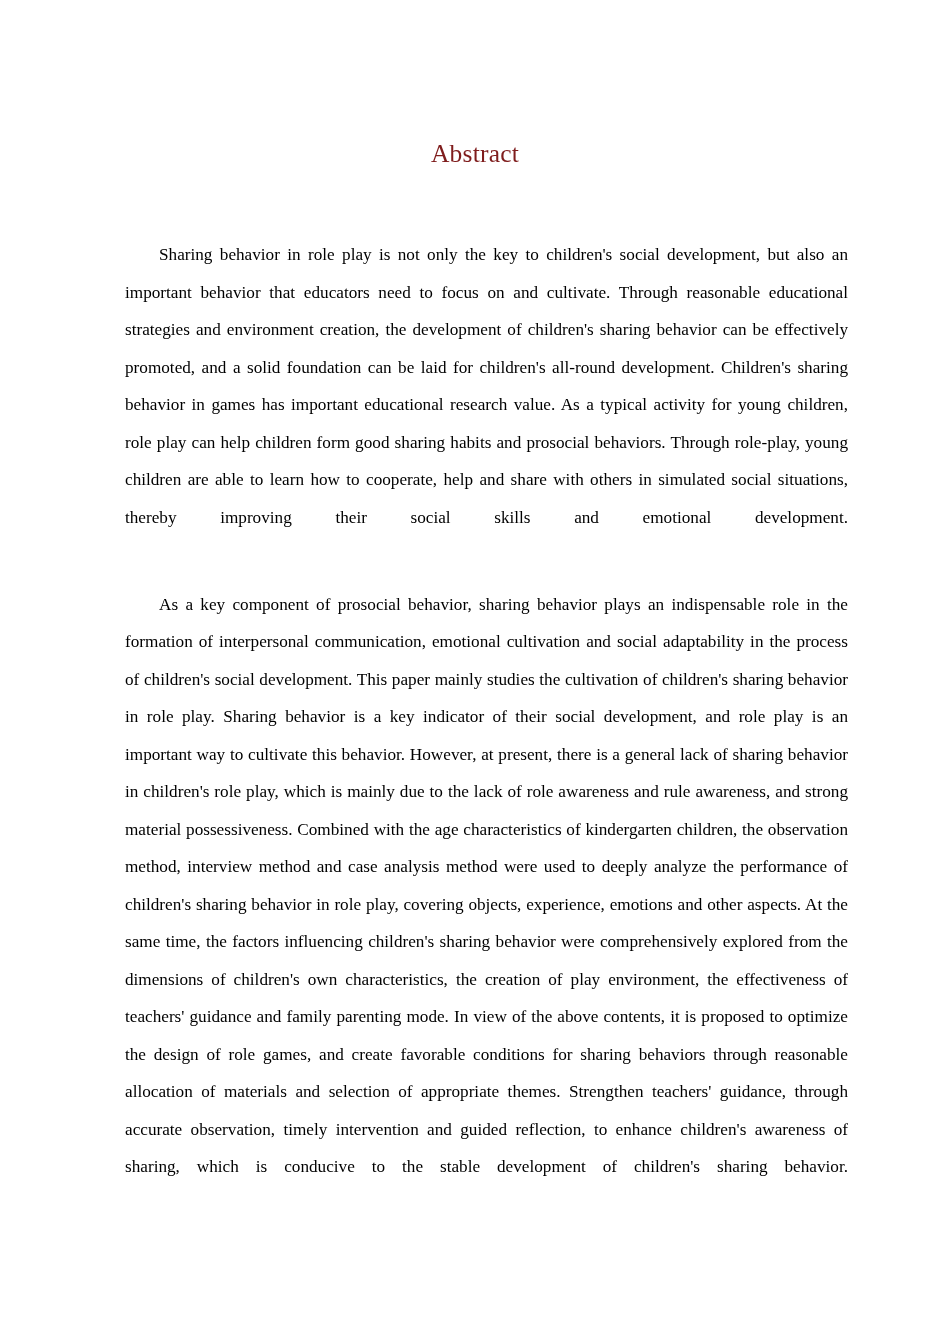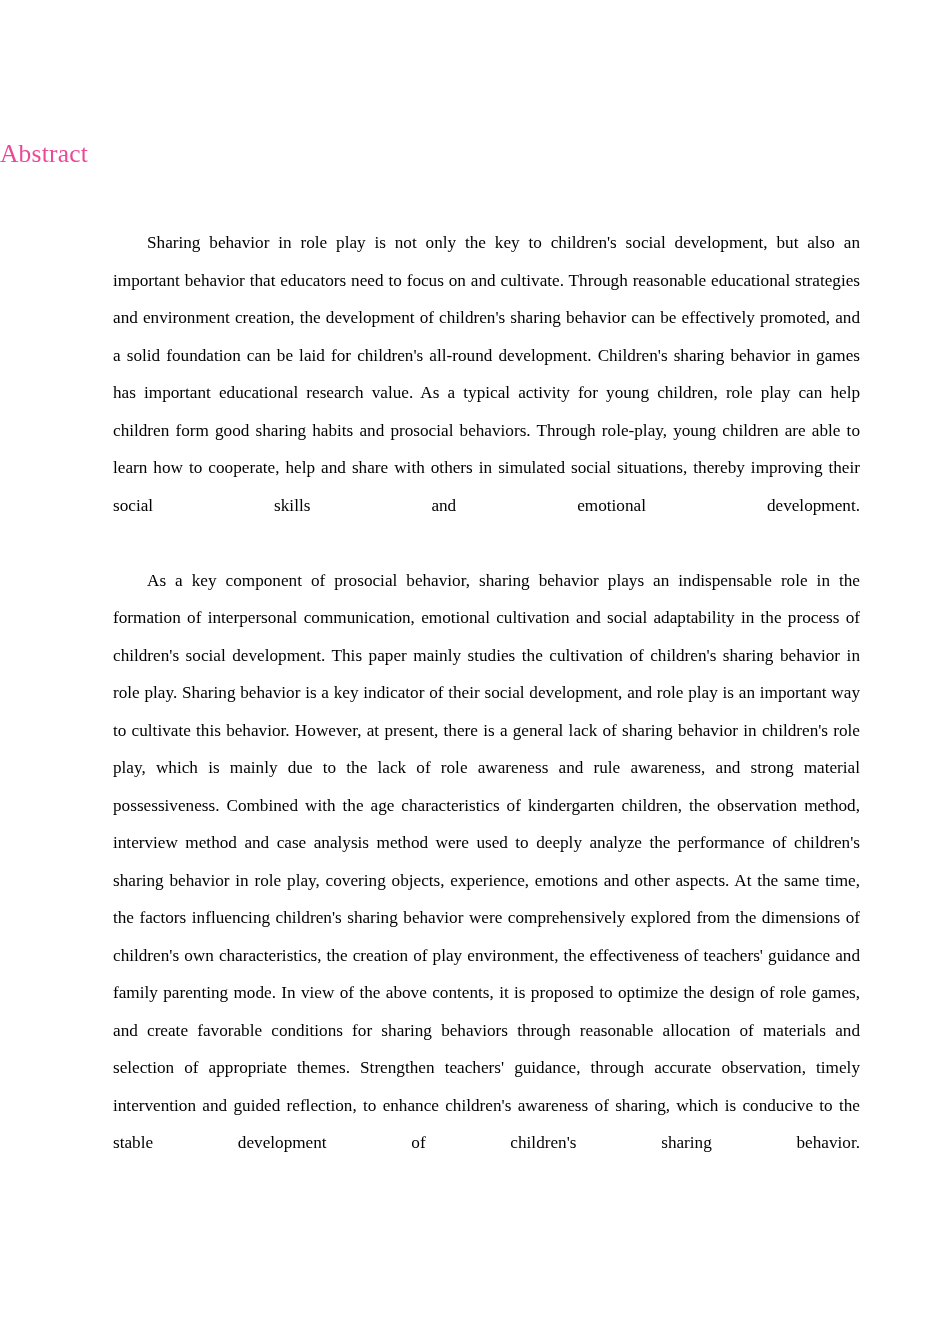--- a/index.html
+++ b/index.html
@@ -20,37 +20,38 @@
     color: #000000;
     -webkit-font-smoothing: antialiased;
   }
 
   
   .doc-title {
     position: absolute;
     top: 120px;
     left: 0;
     width: 950px;
+    text-align: center;
     font-size: 25.5px;
     font-weight: 400;
     line-height: 34px;
     letter-spacing: 0.2px;
-    color: #ec4899;
+    color: #7f1d1d;
   }
 
   
   .body-block {
     position: absolute;
     top: 224px;
     left: 113px;
     width: 747px;
   }
 
   .para {
-    margin: 0;
+    margin: 12px;
     font-size: 17.2px;
     line-height: 37.5px;
     text-align: justify;
     text-justify: inter-word;
     text-indent: 34px;
     color: #000000;
     word-spacing: 0.1px;
     hyphens: none;
   }
 

